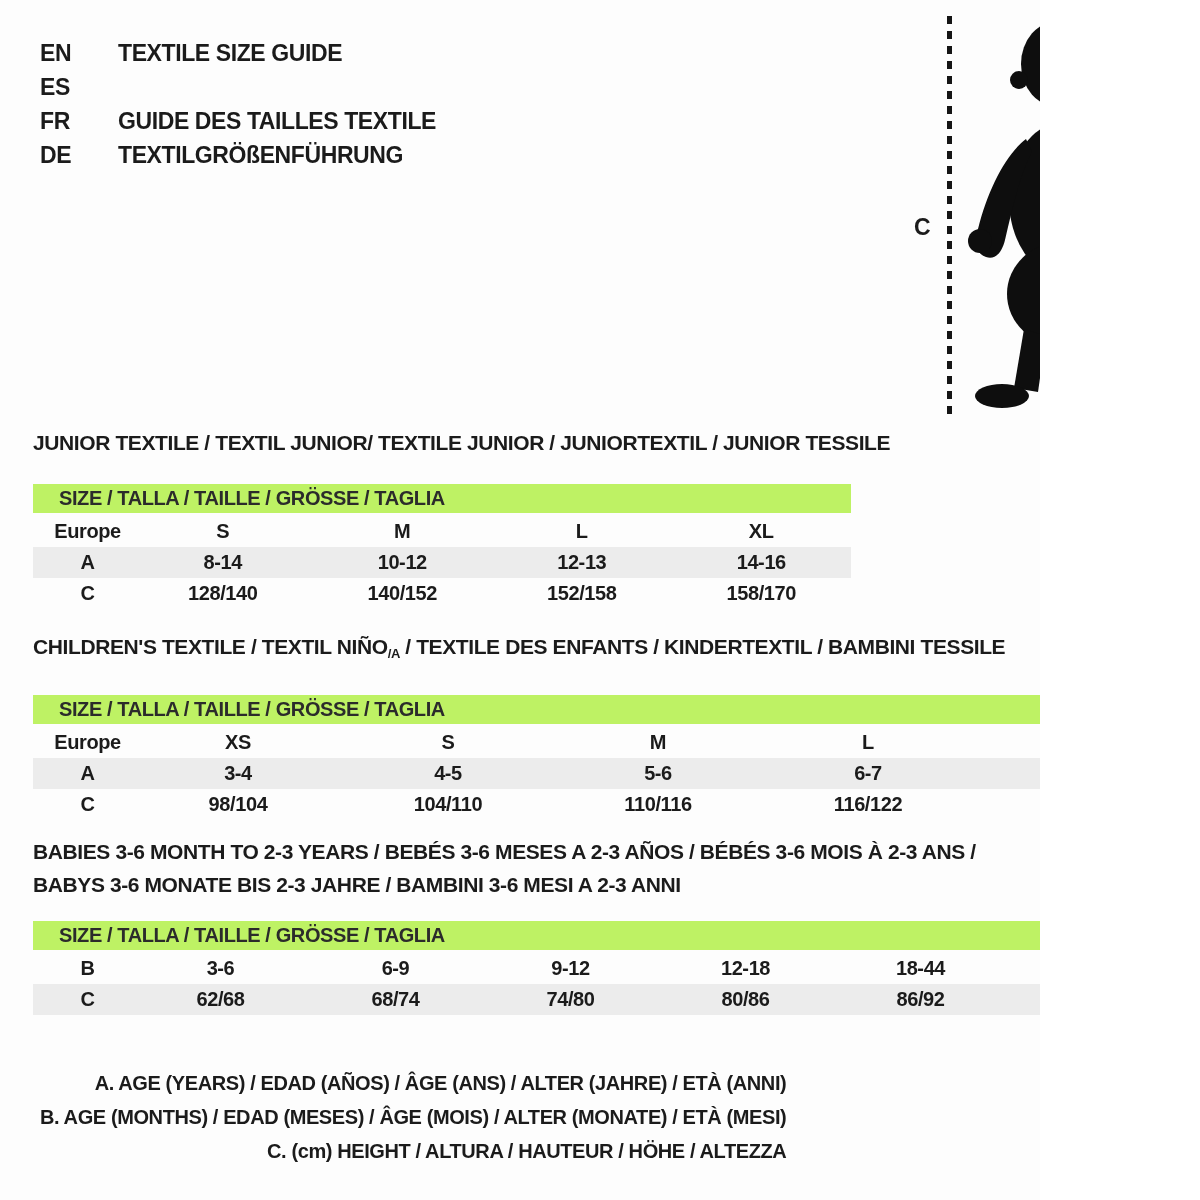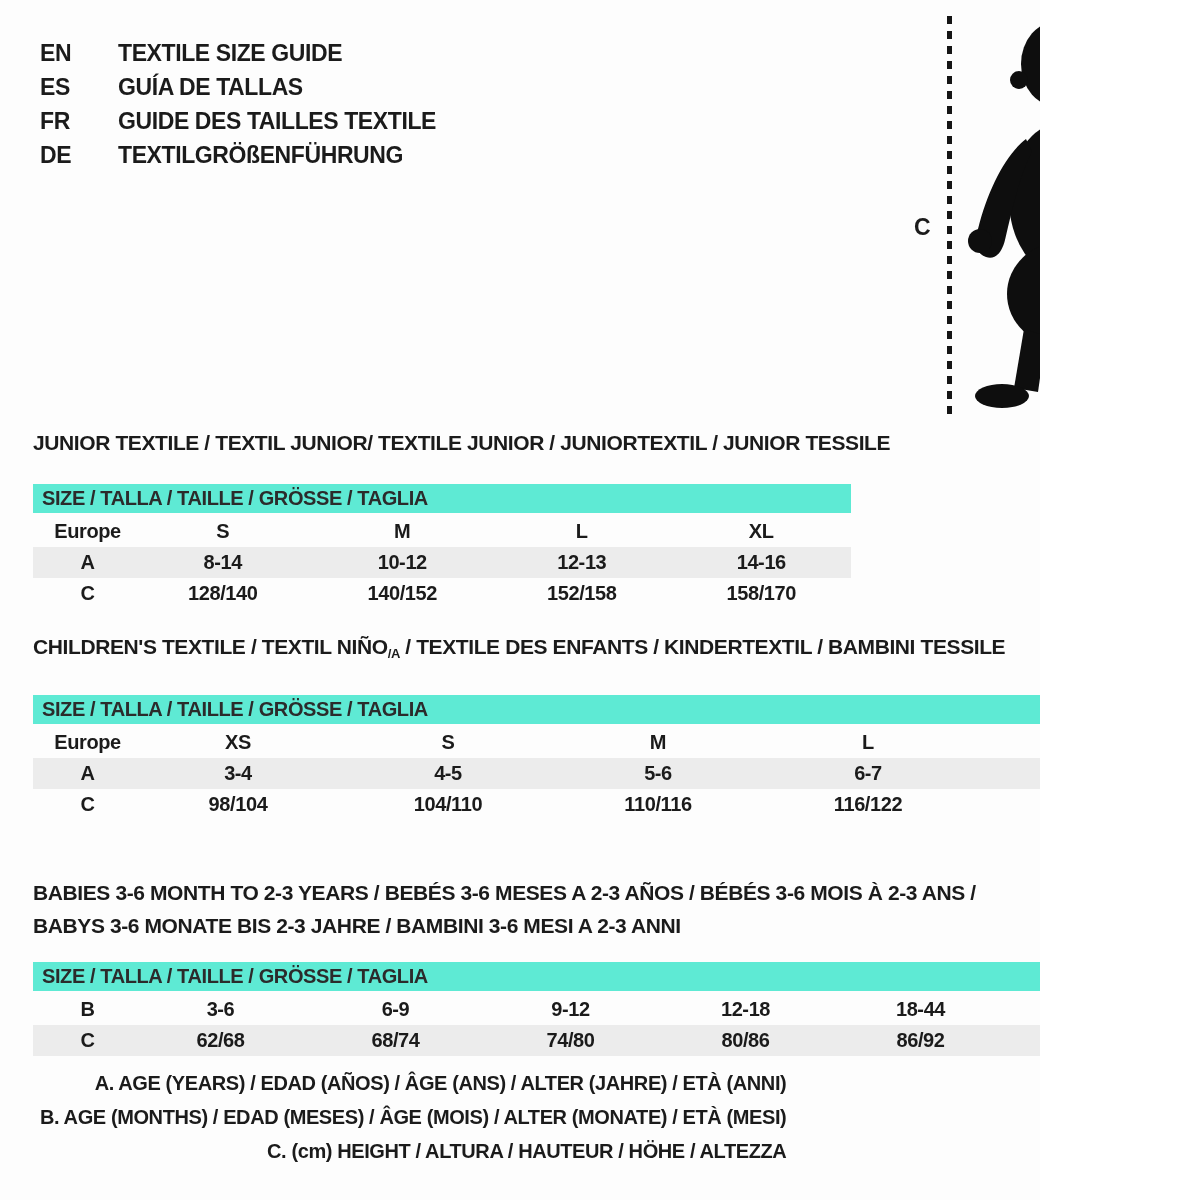--- a/index.html
+++ b/index.html
@@ -29,34 +29,34 @@
     width: 5px; height: 402px;
     background: repeating-linear-gradient(to bottom, #151515 0 8px, transparent 8px 15px);
   }
   .measure-label { position: absolute; left: 14px; top: 214px; font-size: 23px; }
   .baby-svg { position: absolute; left: 66px; top: 14px; }
 
   
   .section { position: absolute; left: 33px; }
   .sec-junior   { top: 432px; width: 818px; }
   .sec-children { top: 636px; width: 1150px; }
-  .sec-babies   { top: 876px; width: 1150px; }
+  .sec-babies   { top: 835px; width: 1150px; }
 
   .sec-title { font-size: 21px; line-height: 22px; white-space: nowrap; }
   .sec-title-2line { line-height: 33px; }
   .title-sub { font-size: 13px; vertical-align: -4px; }
 
   .size-bar {
     margin-top: 30px;
     height: 29px;
-    background: #5eead4;
+    background: #bef264;
     color: #2b2b2b;
     font-size: 20px;
     line-height: 29px;
-    padding-left: 9px;
+    padding-left: 26px;
   }
   .sec-babies .size-bar { margin-top: 20px; }
   .size-bar + .rows { margin-top: 3px; }
 
   .trow { display: grid; height: 31px; align-items: center; font-size: 20px; }
   .trow:nth-child(even) { background: #ececec; }
   .cols-4 { grid-template-columns: 100px repeat(4, 1fr); }
   .cols-5 { grid-template-columns: 100px repeat(5, 1fr); }
   .cols-6 { grid-template-columns: 100px repeat(6, 1fr); }
   .cell { text-align: center; white-space: nowrap; }
@@ -71,21 +71,20 @@
 
 <div id="canvas">
 
   <div class="lang-block">
     <div class="lang-row">
       <span class="lang-code">EN</span>
       <span class="lang-label">TEXTILE SIZE GUIDE</span>
     </div>
     <div class="lang-row">
       <span class="lang-code">ES</span>
-      <span class="lang-label">GUÍA DE TALLAS</span>
     </div>
     <div class="lang-row">
       <span class="lang-code">FR</span>
       <span class="lang-label">GUIDE DES TAILLES TEXTILE</span>
     </div>
     <div class="lang-row">
       <span class="lang-code">DE</span>
       <span class="lang-label">TEXTILGRÖßENFÜHRUNG</span>
     </div>
   </div>

